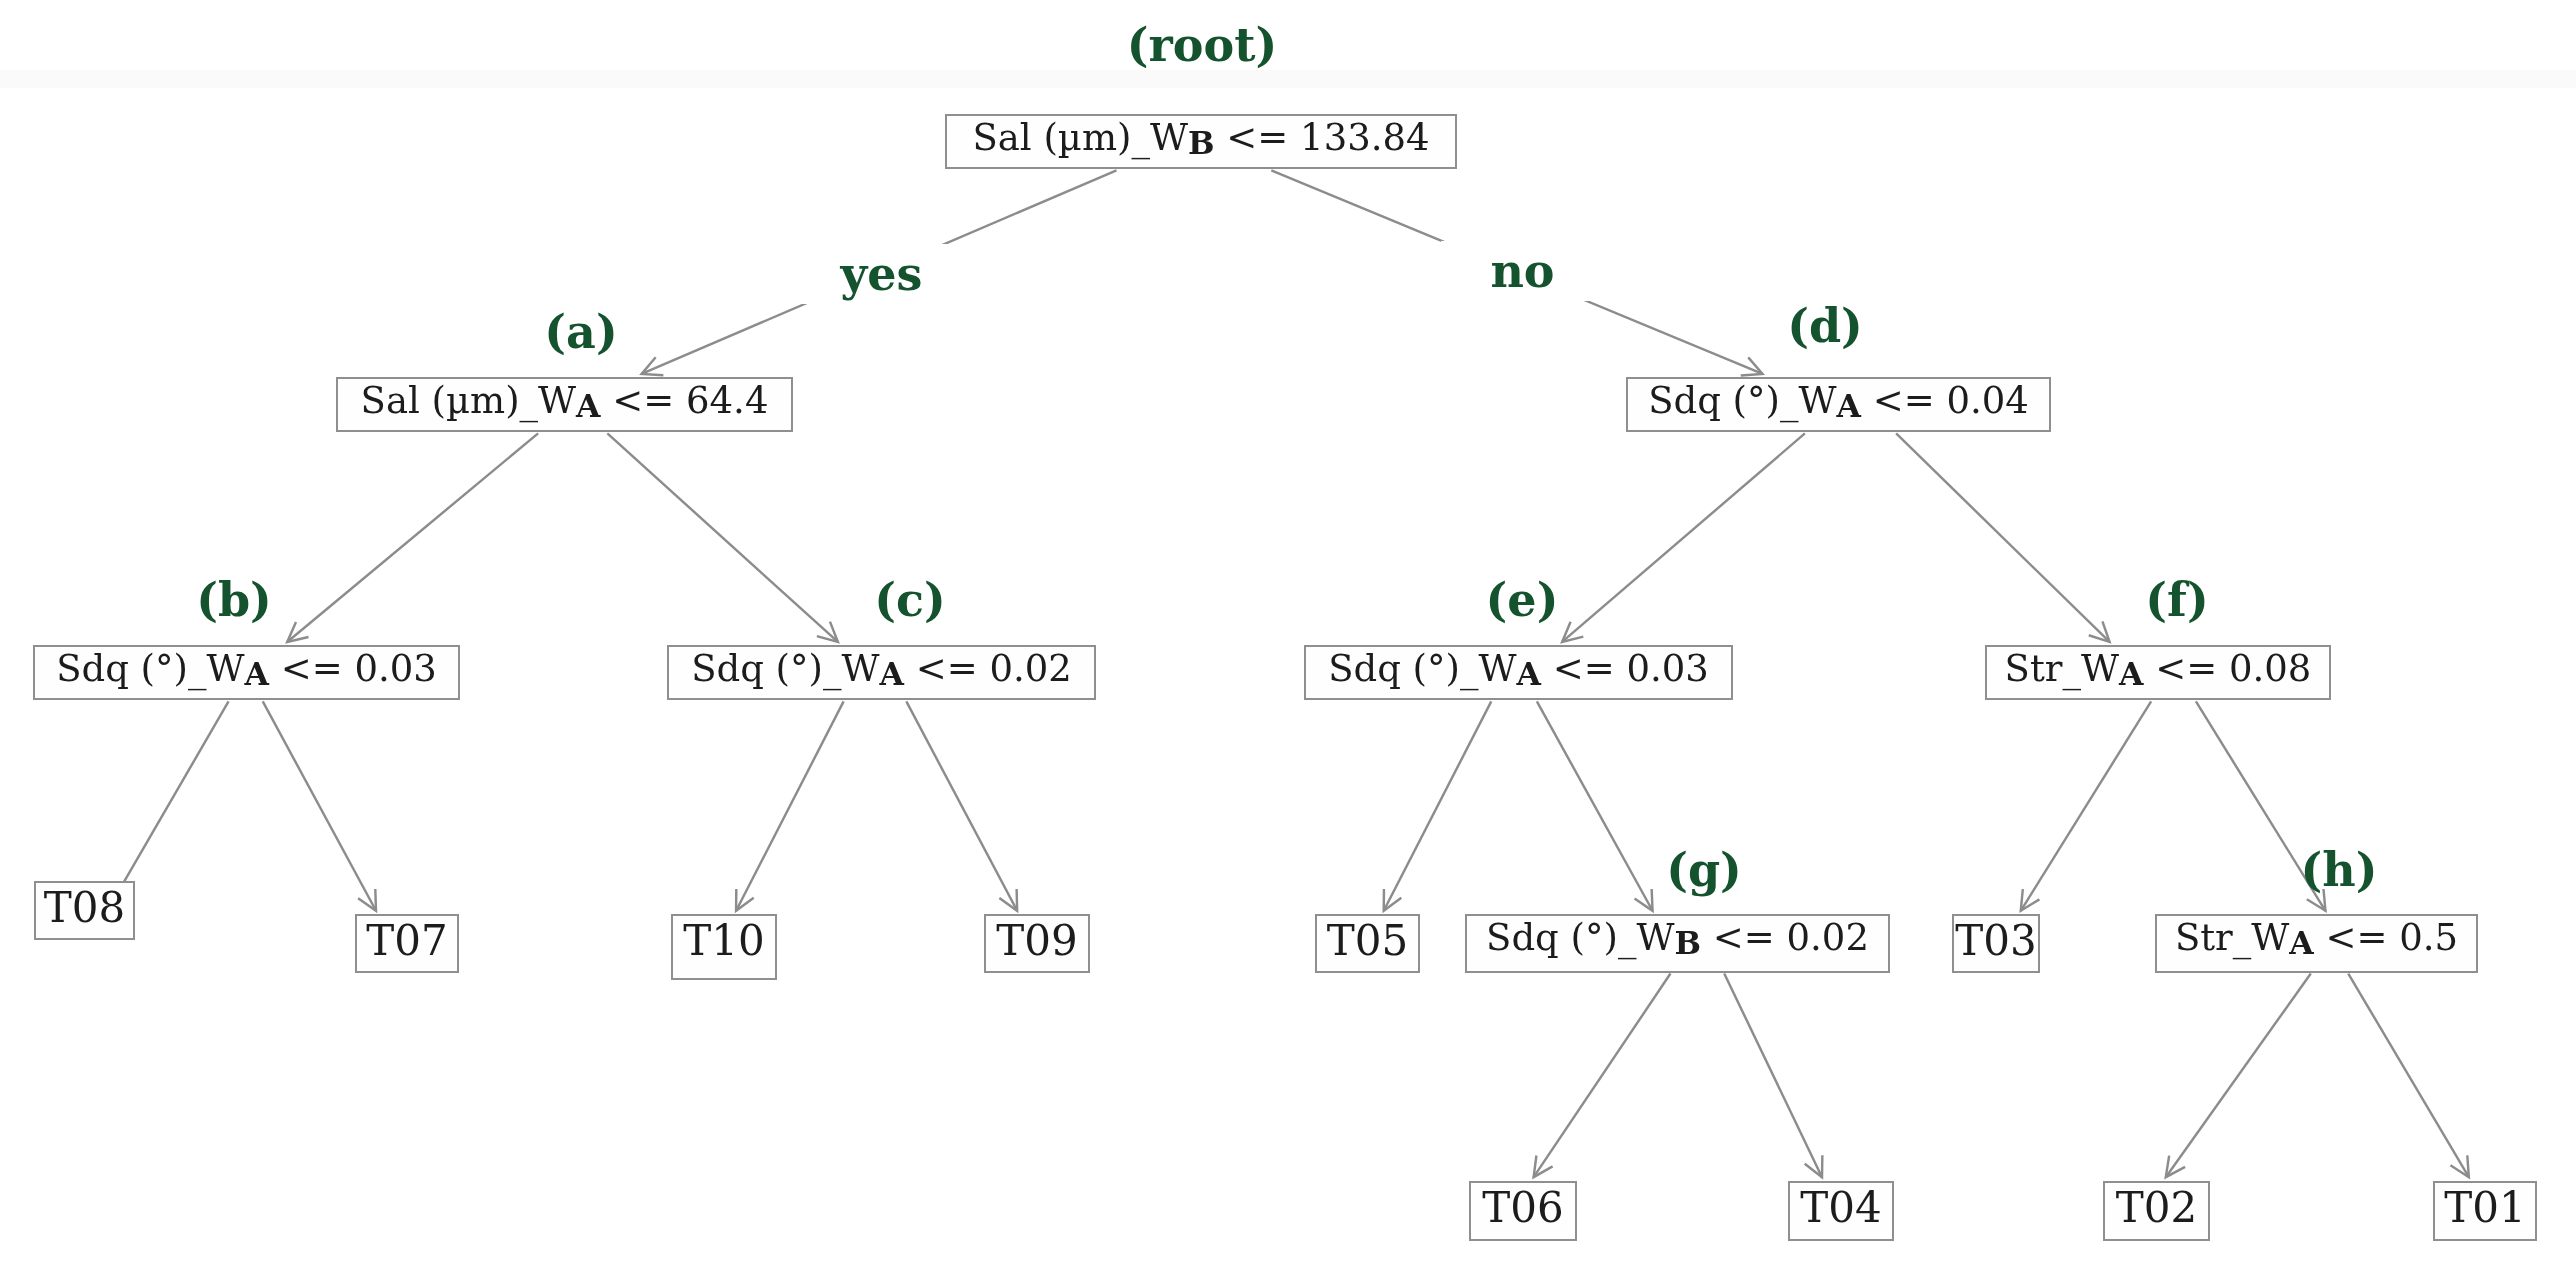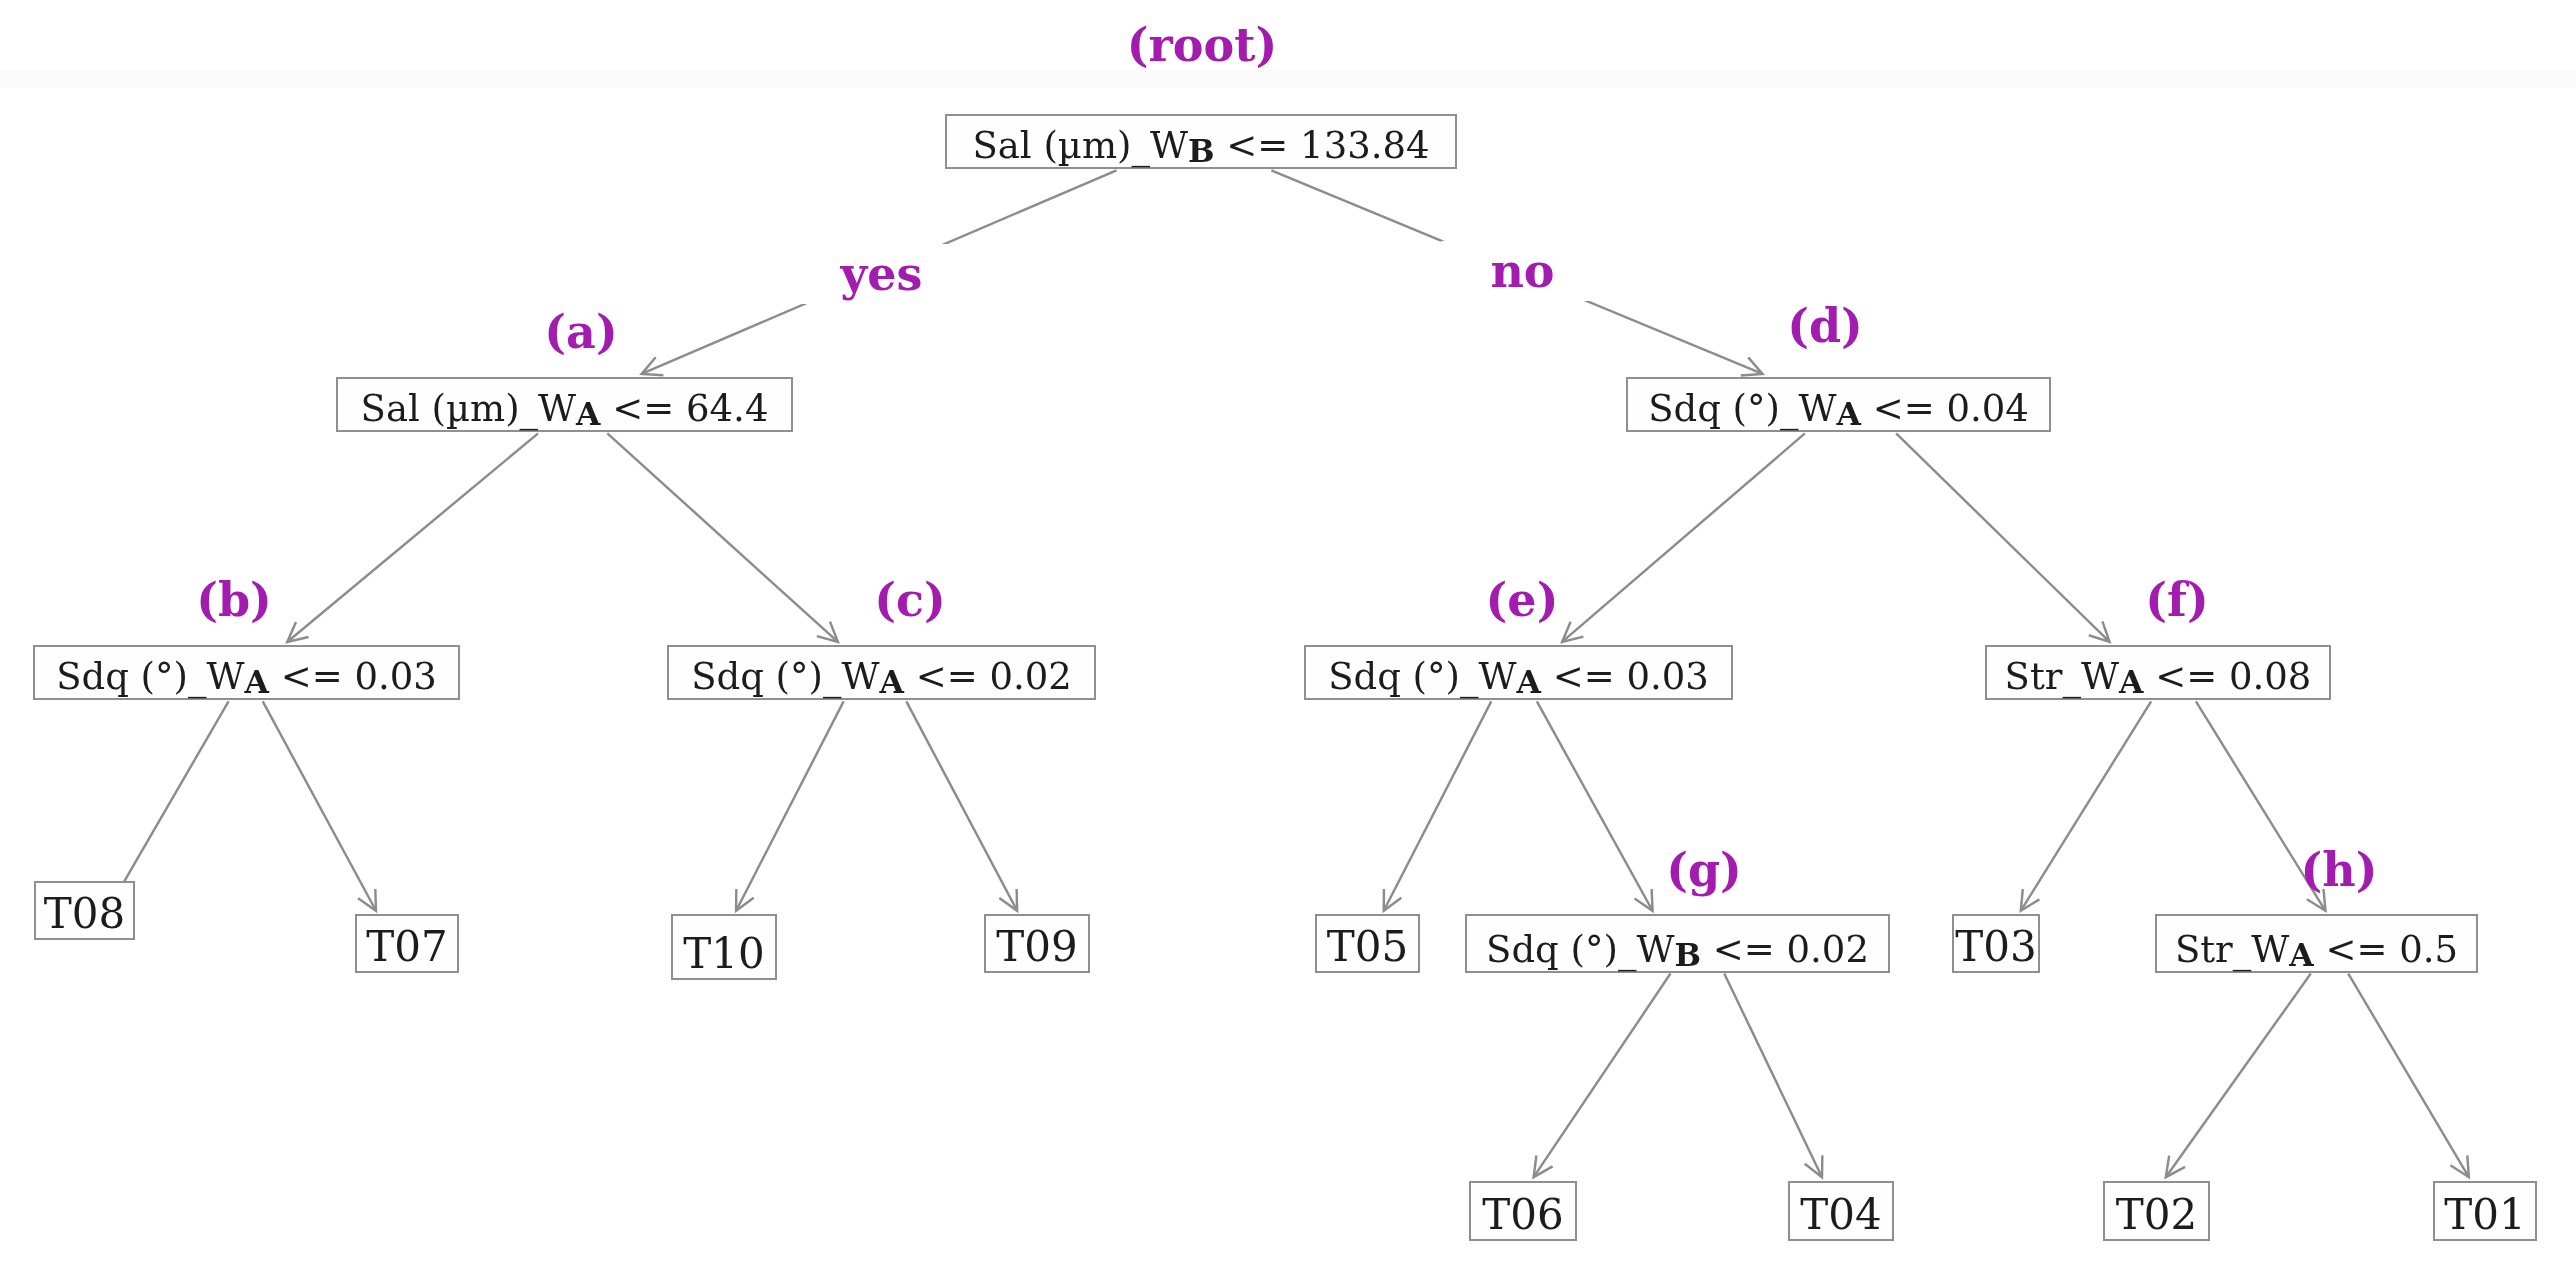--- a/index.html
+++ b/index.html
@@ -20,42 +20,42 @@
   .edges {
     position: absolute;
     left: 0; top: 0;
   }
   .node {
     position: absolute;
     box-sizing: border-box;
     border: 2.4px solid #8f8f8f;
     background: #fefefe;
     display: flex;
-    align-items: flex-end;
+    align-items: flex-start;
     justify-content: center;
     font-size: 37px;
     color: #1c1c1c;
   }
   .leaf { font-size: 42px; }
   .cond { white-space: pre; }
   .cond .sub {
     font-weight: bold;
     font-size: 0.85em;
     position: relative;
     top: 0.14em;
   }
   .tag {
     position: absolute;
     width: 244px;
     height: 60px;
     line-height: 60px;
     text-align: center;
     font-weight: bold;
     font-size: 46px;
-    color: #a21caf;
+    color: #14532d;
   }
   .edge-label {
     width: 163px;
     background: #ffffff;
   }
 </style>
 </head>
 <body>
 
 <div class="canvas">

